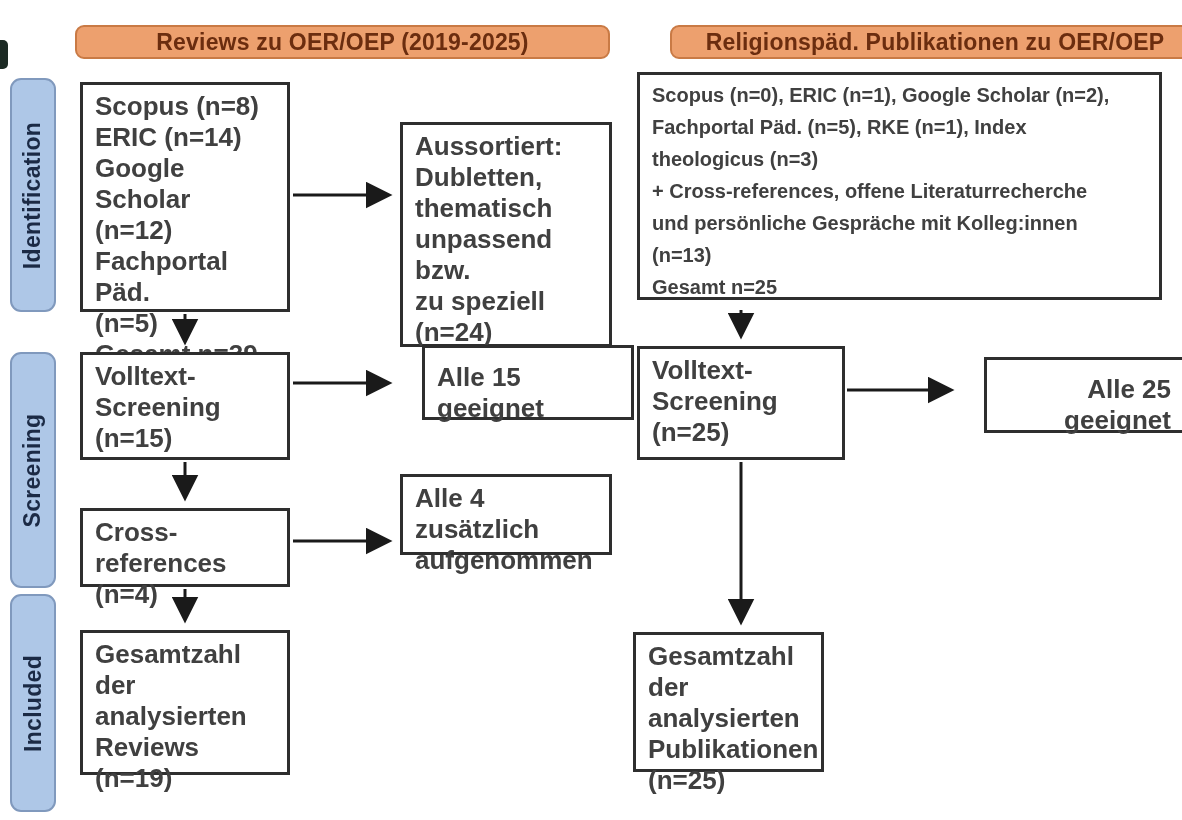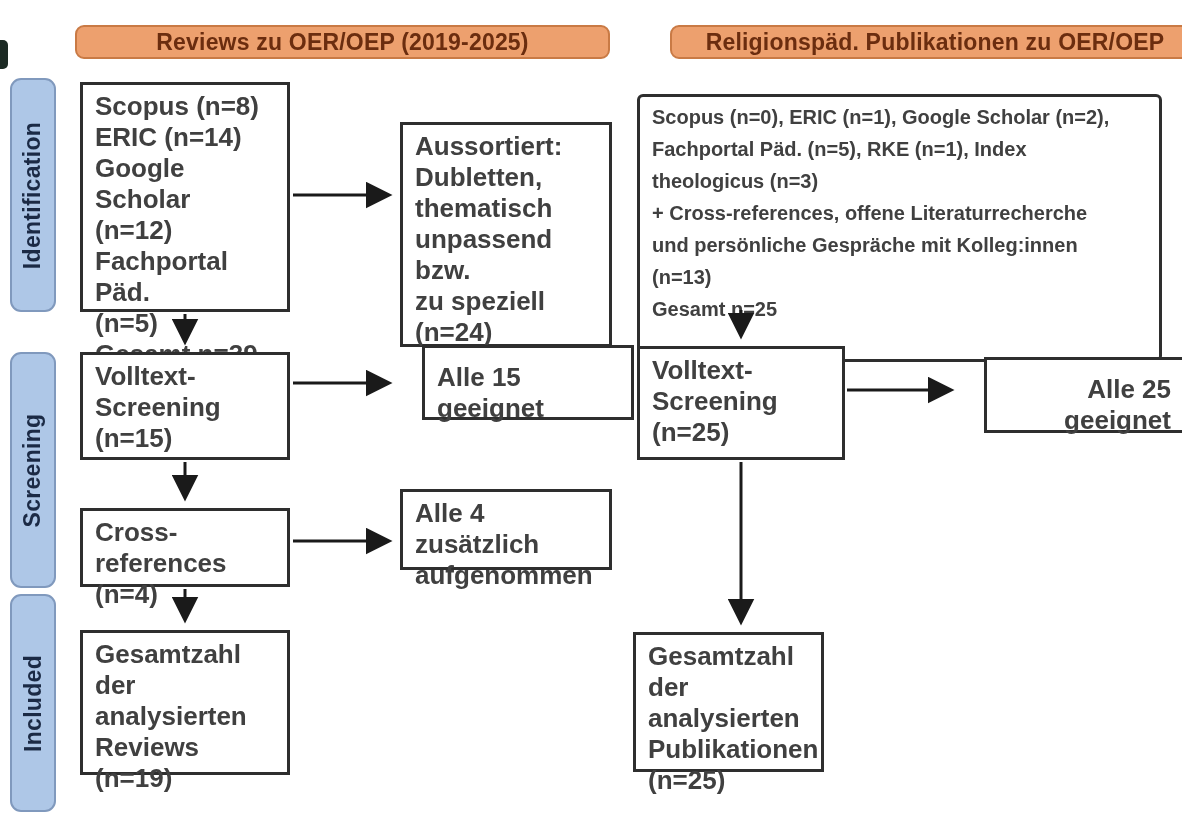--- a/index.html
+++ b/index.html
@@ -84,28 +84,28 @@
 thematisch
 unpassend bzw.
 zu speziell
 (n=24)</div>
   <div class="fbox" style="left:80px; top:352px; width:210px; height:108px;">Volltext-
 Screening
 (n=15)</div>
   <div class="fbox fbox--pt" style="left:400px; top:345px; width:212px; height:75px;">Alle 15 geeignet</div>
   <div class="fbox" style="left:80px; top:508px; width:210px; height:79px;">Cross-references
 (n=4)</div>
-  <div class="fbox" style="left:400px; top:489px; width:212px; height:81px;">Alle 4 zusätzlich
+  <div class="fbox" style="left:400px; top:474px; width:212px; height:81px;">Alle 4 zusätzlich
 aufgenommen</div>
   <div class="fbox" style="left:80px; top:630px; width:210px; height:145px;">Gesamtzahl der
 analysierten
 Reviews
 (n=19)</div>
 
-  <div class="fbox fbox--wide" style="left:637px; top:94px; width:525px; height:268px;border-radius:6px;">Scopus (n=0), ERIC (n=1), Google Scholar (n=2),
+  <div class="fbox fbox--wide" style="left:637px; top:72px; width:525px; height:228px;">Scopus (n=0), ERIC (n=1), Google Scholar (n=2),
 Fachportal Päd. (n=5), RKE (n=1), Index
 theologicus (n=3)
 + Cross-references, offene Literaturrecherche
 und persönliche Gespräche mit Kolleg:innen
 (n=13)
 Gesamt n=25</div>
   <div class="fbox" style="left:637px; top:346px; width:208px; height:114px;">Volltext-
 Screening
 (n=25)</div>
   <div class="fbox fbox--pt" style="left:962px; top:357px; width:202px; height:76px;text-align:right;">Alle 25 geeignet</div>

